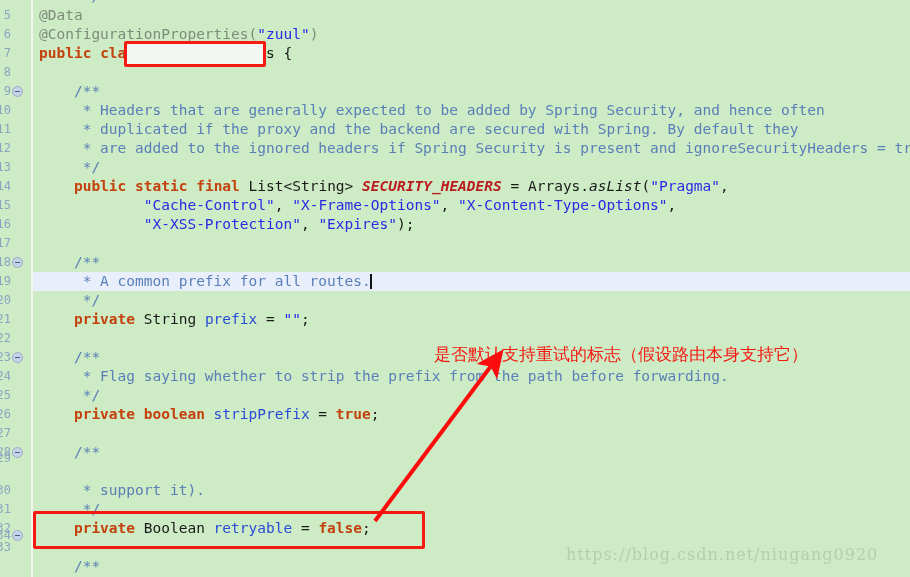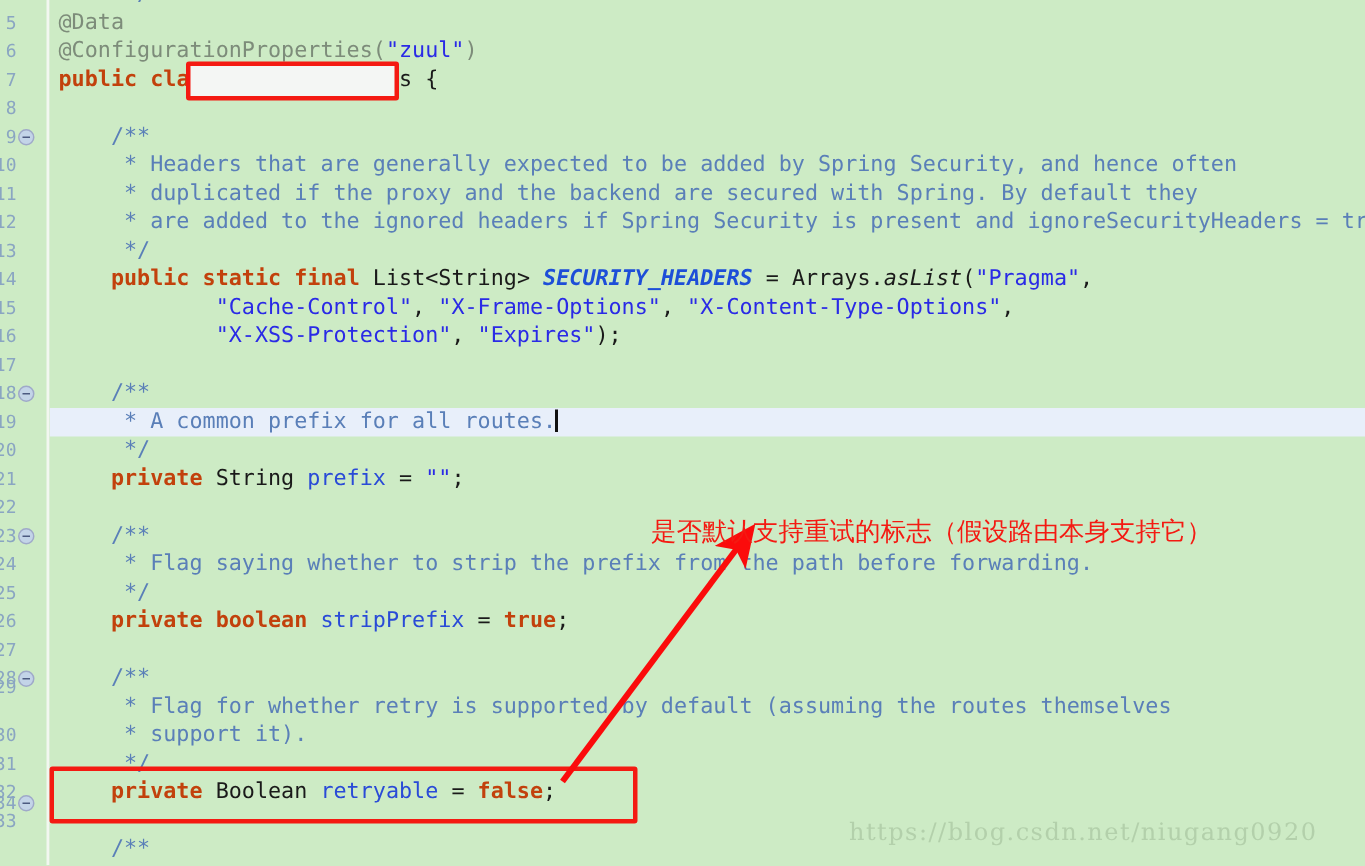--- a/index.html
+++ b/index.html
@@ -96,21 +96,21 @@
     width: 877px;
   }
 
   
   .kw      { color: #c2410c; font-weight: bold; }
   .cmt     { color: #5a7fb8; }
   .str     { color: #2a2ae6; }
   .anno    { color: #7d8c7a; }
   .type    { color: #1a1a1a; }
   .field   { color: #2a4bd7; }
-  .staticf { color: #1d4ed8; font-weight: bold; font-style: italic; }
+  .staticf { color: #b91c1c; font-weight: bold; font-style: italic; }
   .meth    { color: #1a1a1a; font-style: italic; }
   .plain   { color: #1a1a1a; }
 
   
   .caret {
     display: inline-block;
     width: 0;
     border-left: 2px solid #111;
     height: 15px;
     vertical-align: -3px;
@@ -288,21 +288,20 @@
       <div class="line current" style="position: absolute; left: 0px; top: 272px; background: rgb(232, 239, 250);"><span class="plain">    </span><span class="cmt"> * A common prefix for all routes.</span><span class="caret"></span></div>
       <div class="line" style="position: absolute; left: 0px; top: 291px;"><span class="plain">    </span><span class="cmt"> */</span></div>
       <div class="line" style="position: absolute; left: 0px; top: 310px;"><span class="plain">    </span><span class="kw">private</span><span class="plain"> </span><span class="type">String</span><span class="plain"> </span><span class="field">prefix</span><span class="plain"> = </span><span class="str">""</span><span class="plain">;</span></div>
       <div class="line" style="position: absolute; left: 0px; top: 329px;"><span class="plain"></span></div>
       <div class="line" style="position: absolute; left: 0px; top: 348px;"><span class="plain">    </span><span class="cmt">/**</span></div>
       <div class="line" style="position: absolute; left: 0px; top: 367px;"><span class="plain">    </span><span class="cmt"> * Flag saying whether to strip the prefix from the path before forwarding.</span></div>
       <div class="line" style="position: absolute; left: 0px; top: 386px;"><span class="plain">    </span><span class="cmt"> */</span></div>
       <div class="line" style="position: absolute; left: 0px; top: 405px;"><span class="plain">    </span><span class="kw">private</span><span class="plain"> </span><span class="kw">boolean</span><span class="plain"> </span><span class="field">stripPrefix</span><span class="plain"> = </span><span class="kw">true</span><span class="plain">;</span></div>
       <div class="line" style="position: absolute; left: 0px; top: 424px;"><span class="plain"></span></div>
       <div class="line" style="position: absolute; left: 0px; top: 443px;"><span class="plain">    </span><span class="cmt">/**</span></div>
-      <div class="line" style="position: absolute; left: 0px; top: 462px;"><span class="plain">    </span><span class="cmt"> * Flag for whether retry is supported by default (assuming the routes themselves</span></div>
       <div class="line" style="position: absolute; left: 0px; top: 481px;"><span class="plain">    </span><span class="cmt"> * support it).</span></div>
       <div class="line" style="position: absolute; left: 0px; top: 500px;"><span class="plain">    </span><span class="cmt"> */</span></div>
       <div class="line" style="position: absolute; left: 0px; top: 519px;"><span class="plain">    </span><span class="kw">private</span><span class="plain"> </span><span class="type">Boolean</span><span class="plain"> </span><span class="field">retryable</span><span class="plain"> = </span><span class="kw">false</span><span class="plain">;</span></div>
       <div class="line" style="position: absolute; left: 0px; top: 538px;"><span class="plain"></span></div>
       <div class="line" style="position: absolute; left: 0px; top: 557px;"><span class="plain">    </span><span class="cmt">/**</span></div>
     </div>
 
   <div id="overlay">
     <div class="redbox" id="box-class" style="border-color: rgb(244, 26, 18);"></div>
     <div class="redbox" id="box-retryable" style="border-color: rgb(244, 26, 18);"></div>

